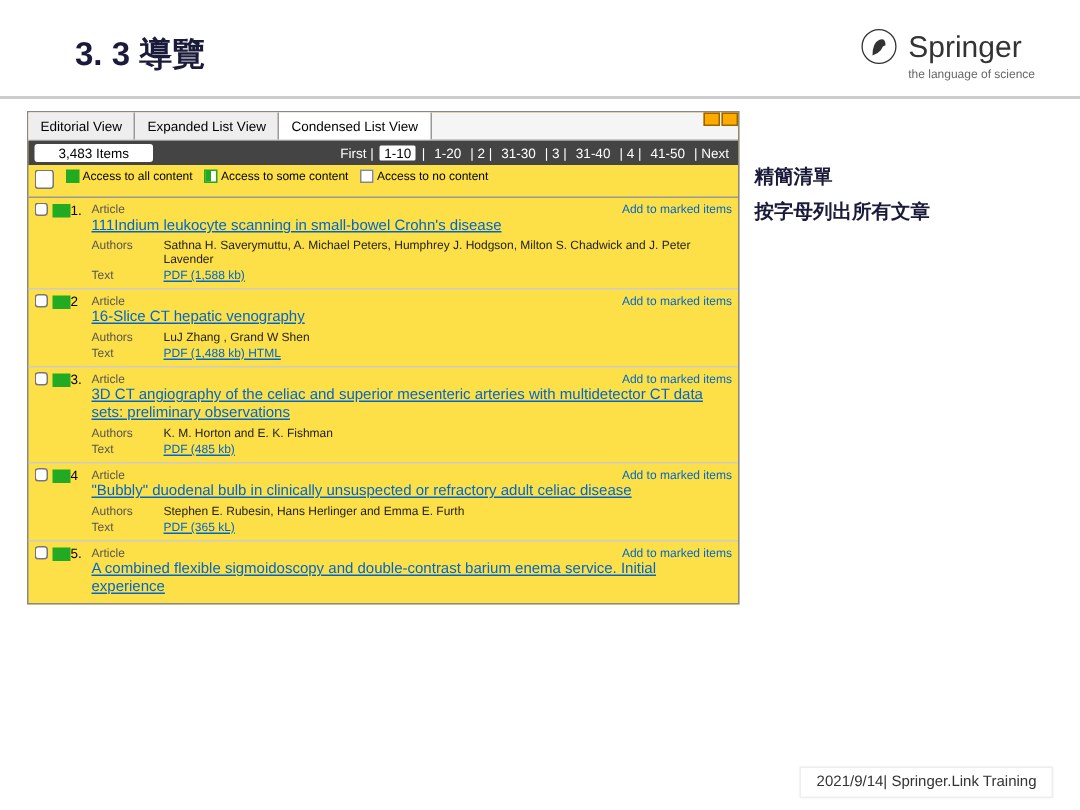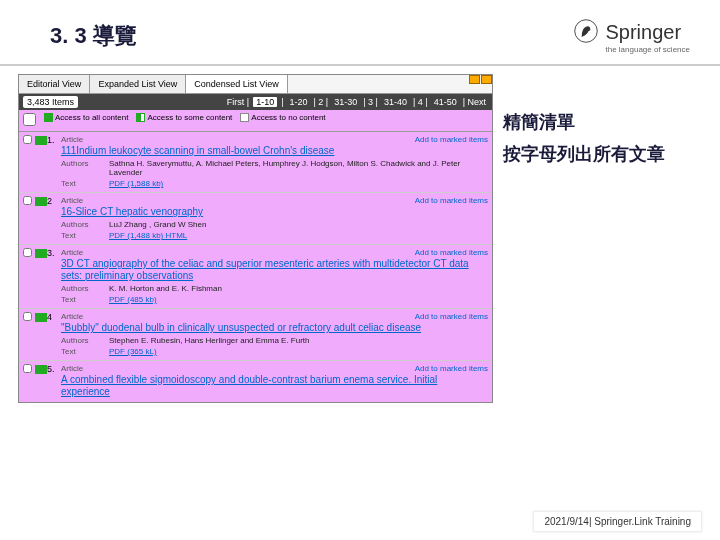--- a/index.html
+++ b/index.html
@@ -5,26 +5,26 @@
 *{box-sizing:border-box;margin:0;padding:0;font-family:Arial,sans-serif}
 body{width:720px;height:540px;background:#fff;position:relative;overflow:hidden}
 .header{display:flex;justify-content:space-between;align-items:center;padding:18px 30px 10px 50px;border-bottom:2px solid #ccc}
 .title{font-size:22px;font-weight:bold;color:#1a1a3a}
 .logo{display:flex;flex-direction:column;align-items:flex-start}
 .logo-row{display:flex;align-items:flex-end;gap:6px}
 .logo-icon{width:26px;height:26px}
 .logo-text{font-size:20px;color:#333}
 .tagline{font-size:8px;color:#666;margin-top:1px;margin-left:32px}
 .main{display:flex;padding:8px 0 0 18px;gap:10px}
-.panel{width:475px;border:1px solid #888;background:#f0abfc;font-size:0}
+.panel{width:475px;border:1px solid #888;background:#fde047;font-size:0}
 .tabs{display:flex;background:#f5f5f5;border-bottom:1px solid #999}
 .tab{font-size:9px;padding:4px 8px;border-right:1px solid #999;background:#eee;cursor:pointer}
 .tab.active{background:#fff;font-weight:normal}
 .toolbar{display:flex;justify-content:space-between;align-items:center;background:#444;color:#fff;font-size:9px;padding:2px 4px}
-.toolbar .count{background:#fff;color:#000;padding:1px 4px;border-radius:2px}
+.toolbar .count{background:#fff;color:#000;padding:1px 16px;border-radius:2px}
 .pager{display:flex;align-items:flex-start;gap:2px}
 .pager span{padding:0 2px}
 .pager .cur{background:#fff;color:#000;padding:0 3px;border-radius:1px}
 .email-icons{display:flex;gap:1px}
 .email-icons span{width:11px;height:9px;background:#fa0;display:inline-block;border:1px solid #960}
 .list{font-size:9px}
 .item{display:flex;border-bottom:1px solid #ccc;padding:3px 4px}
 .cb{width:12px;flex-shrink:0}
 .cb input{width:9px;height:9px}
 .acc{width:12px;height:9px;flex-shrink:0;margin-top:1px}
@@ -36,21 +36,21 @@
 .ttl{font-size:10px;color:#06c;text-decoration:underline;line-height:1.2;padding:1px 0}
 .meta{display:flex;font-size:8px;padding:1px 0}
 .meta .lbl{width:48px;color:#555}
 .meta .val{flex:1;color:#222}
 .meta a{color:#06c;text-decoration:underline}
 .legend{display:flex;gap:8px;font-size:8px;padding:3px 4px;border-bottom:1px solid #999;align-items:flex-start}
 .legend .sw{width:9px;height:9px;display:inline-block;margin-right:2px;vertical-align:middle}
 .legend .sw.g{background:#2a2}
 .legend .sw.h{background:linear-gradient(90deg,#2a2 50%,#fff 50%);border:1px solid #2a2}
 .legend .sw.w{background:#fff;border:1px solid #888}
-.side{font-size:18px;font-weight:bold;color:#1a1a3a;padding-top:32px;line-height:1.8}
+.side{font-size:13px;font-weight:bold;color:#1a1a3a;padding-top:32px;line-height:1.8}
 .footer{position:absolute;bottom:8px;right:18px;background:#fff;border:1px solid #eee;padding:4px 10px;font-size:10px;color:#333;box-shadow:0 0 2px rgba(0,0,0,.1)}
 </style>
 </head>
 <body>
 
 <div class="header">
   <div class="title">3. 3 導覽</div>
   <div class="logo">
     <div class="logo-row">
       <svg class="logo-icon" viewBox="0 0 30 30">

